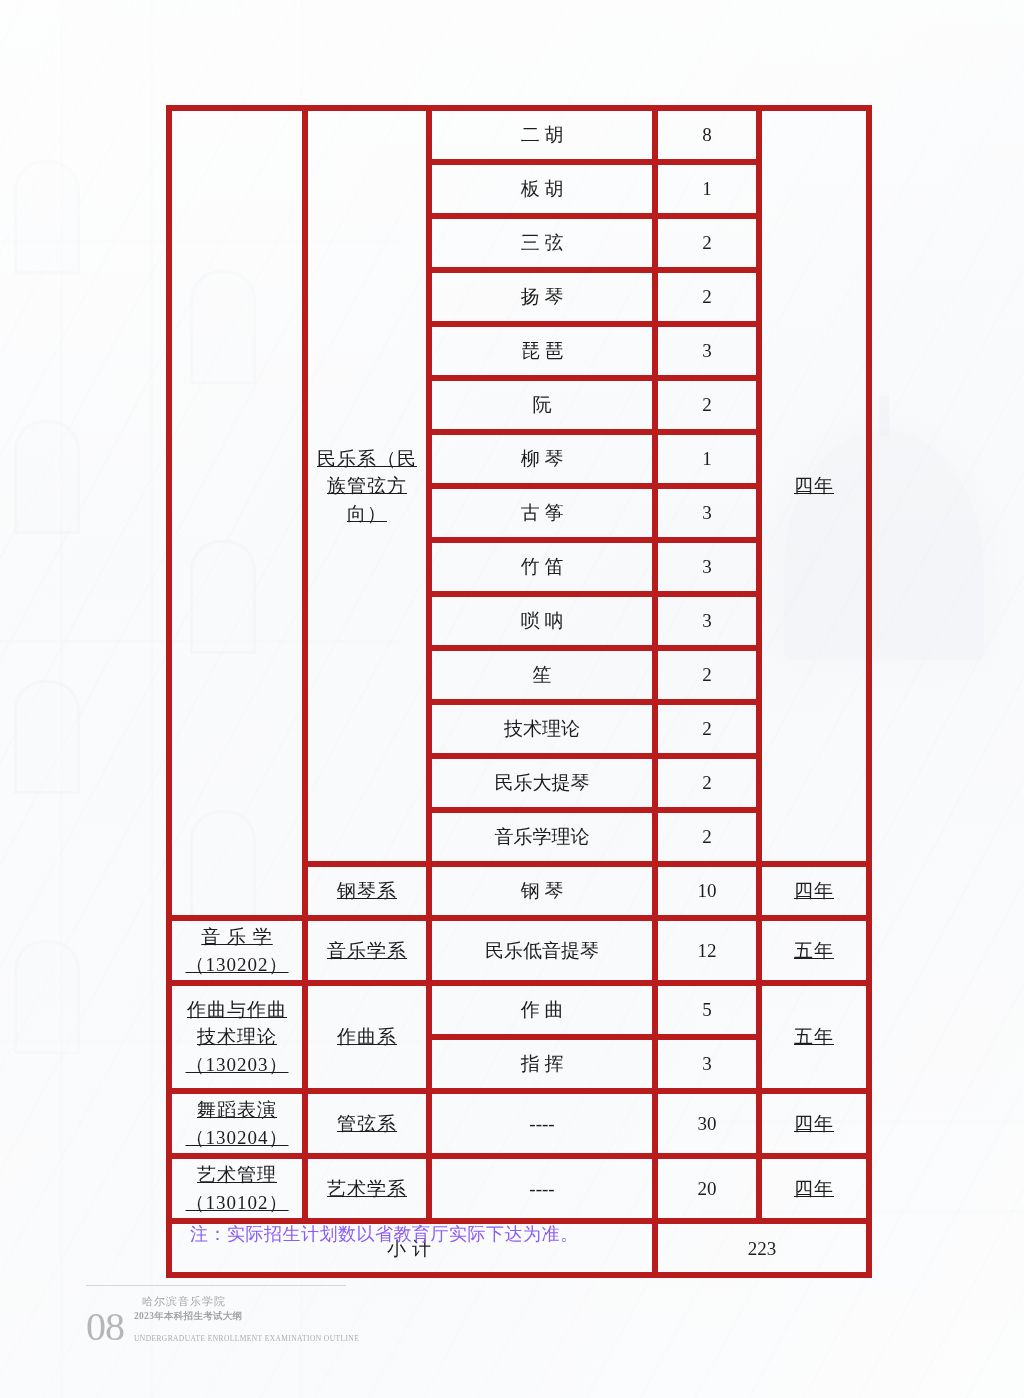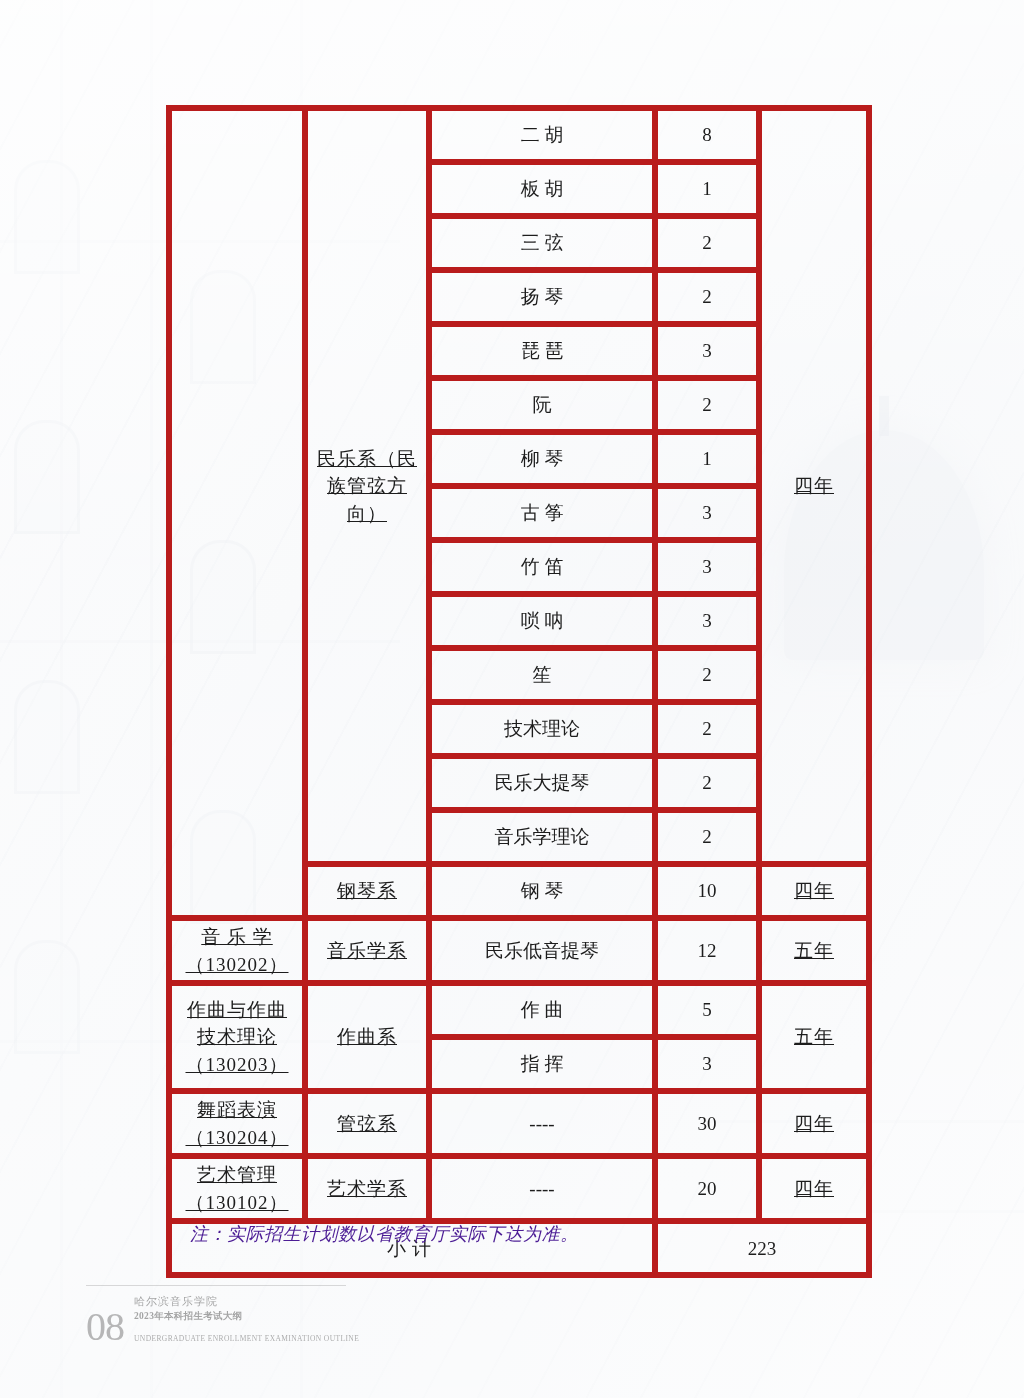--- a/index.html
+++ b/index.html
@@ -148,23 +148,22 @@
   }
   td.dir.dash, td.num.dash {
     letter-spacing: 0px;
   }
 
   .note {
     position: absolute;
     left: 166px;
     top: 1222px;
     font-size: 18px;
-    color: #4c1d95;
+    color: #8b5cf6;
     letter-spacing: 0.5px;
-    font-style: italic;
   }
   .note .indent {
     display: inline-block;
     width: 24px;
   }
 
   
   .footer {
     position: absolute;
     left: 86px;
@@ -184,20 +183,21 @@
   .footer .finfo {
     display: flex;
     flex-direction: column;
     justify-content: flex-end;
     padding-bottom: 3px;
   }
   .footer .finfo .l1 {
     font-size: 11px;
     color: #6f6f6f;
     letter-spacing: 1px;
+    margin-left: 8px;
   }
   .footer .finfo .l2 {
     font-size: 9.5px;
     color: #6f6f6f;
     letter-spacing: 0.3px;
     margin-top: 1px;
     font-weight: bold;
   }
   .footer .finfo .l3 {
     font-size: 7.5px;

